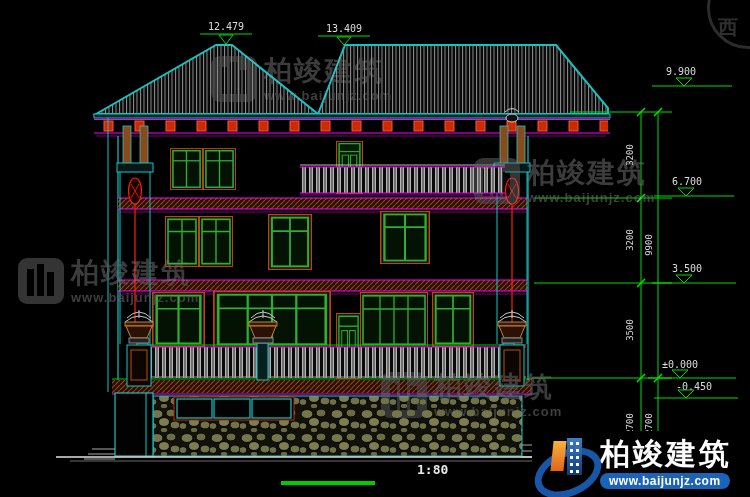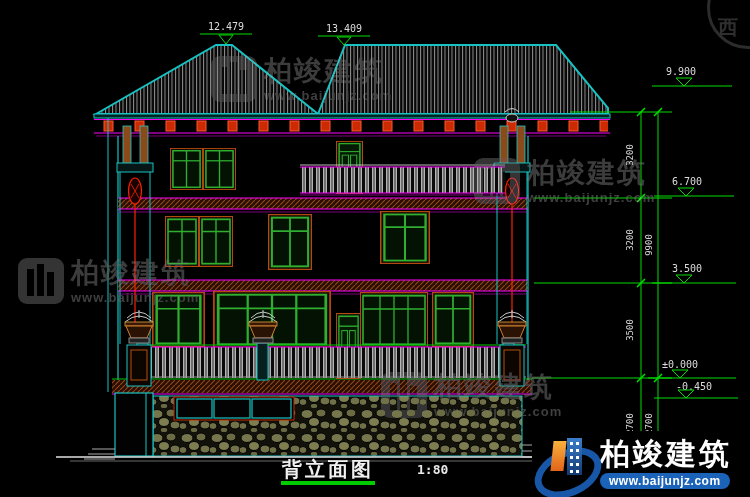--- a/index.html
+++ b/index.html
@@ -348,21 +348,20 @@
       </div>
   <div>
     <div class="wm-brand">柏竣建筑</div>
     <div class="wm-url">www.baijunjz.com</div>
   </div>
 </div>
 
 <div class="compass-arc"></div>
 <div class="compass">西</div>
 
-<div class="dwg-title">背立面图</div>
 <div class="title-underline"></div>
 <div class="dwg-scale">1:80</div>
 
 <div class="logo">
   <div class="logo-icon">
     <span class="swoosh"></span>
     <span class="tower-a"></span>
     <span class="tower-b"></span>
   </div>
   <div>

